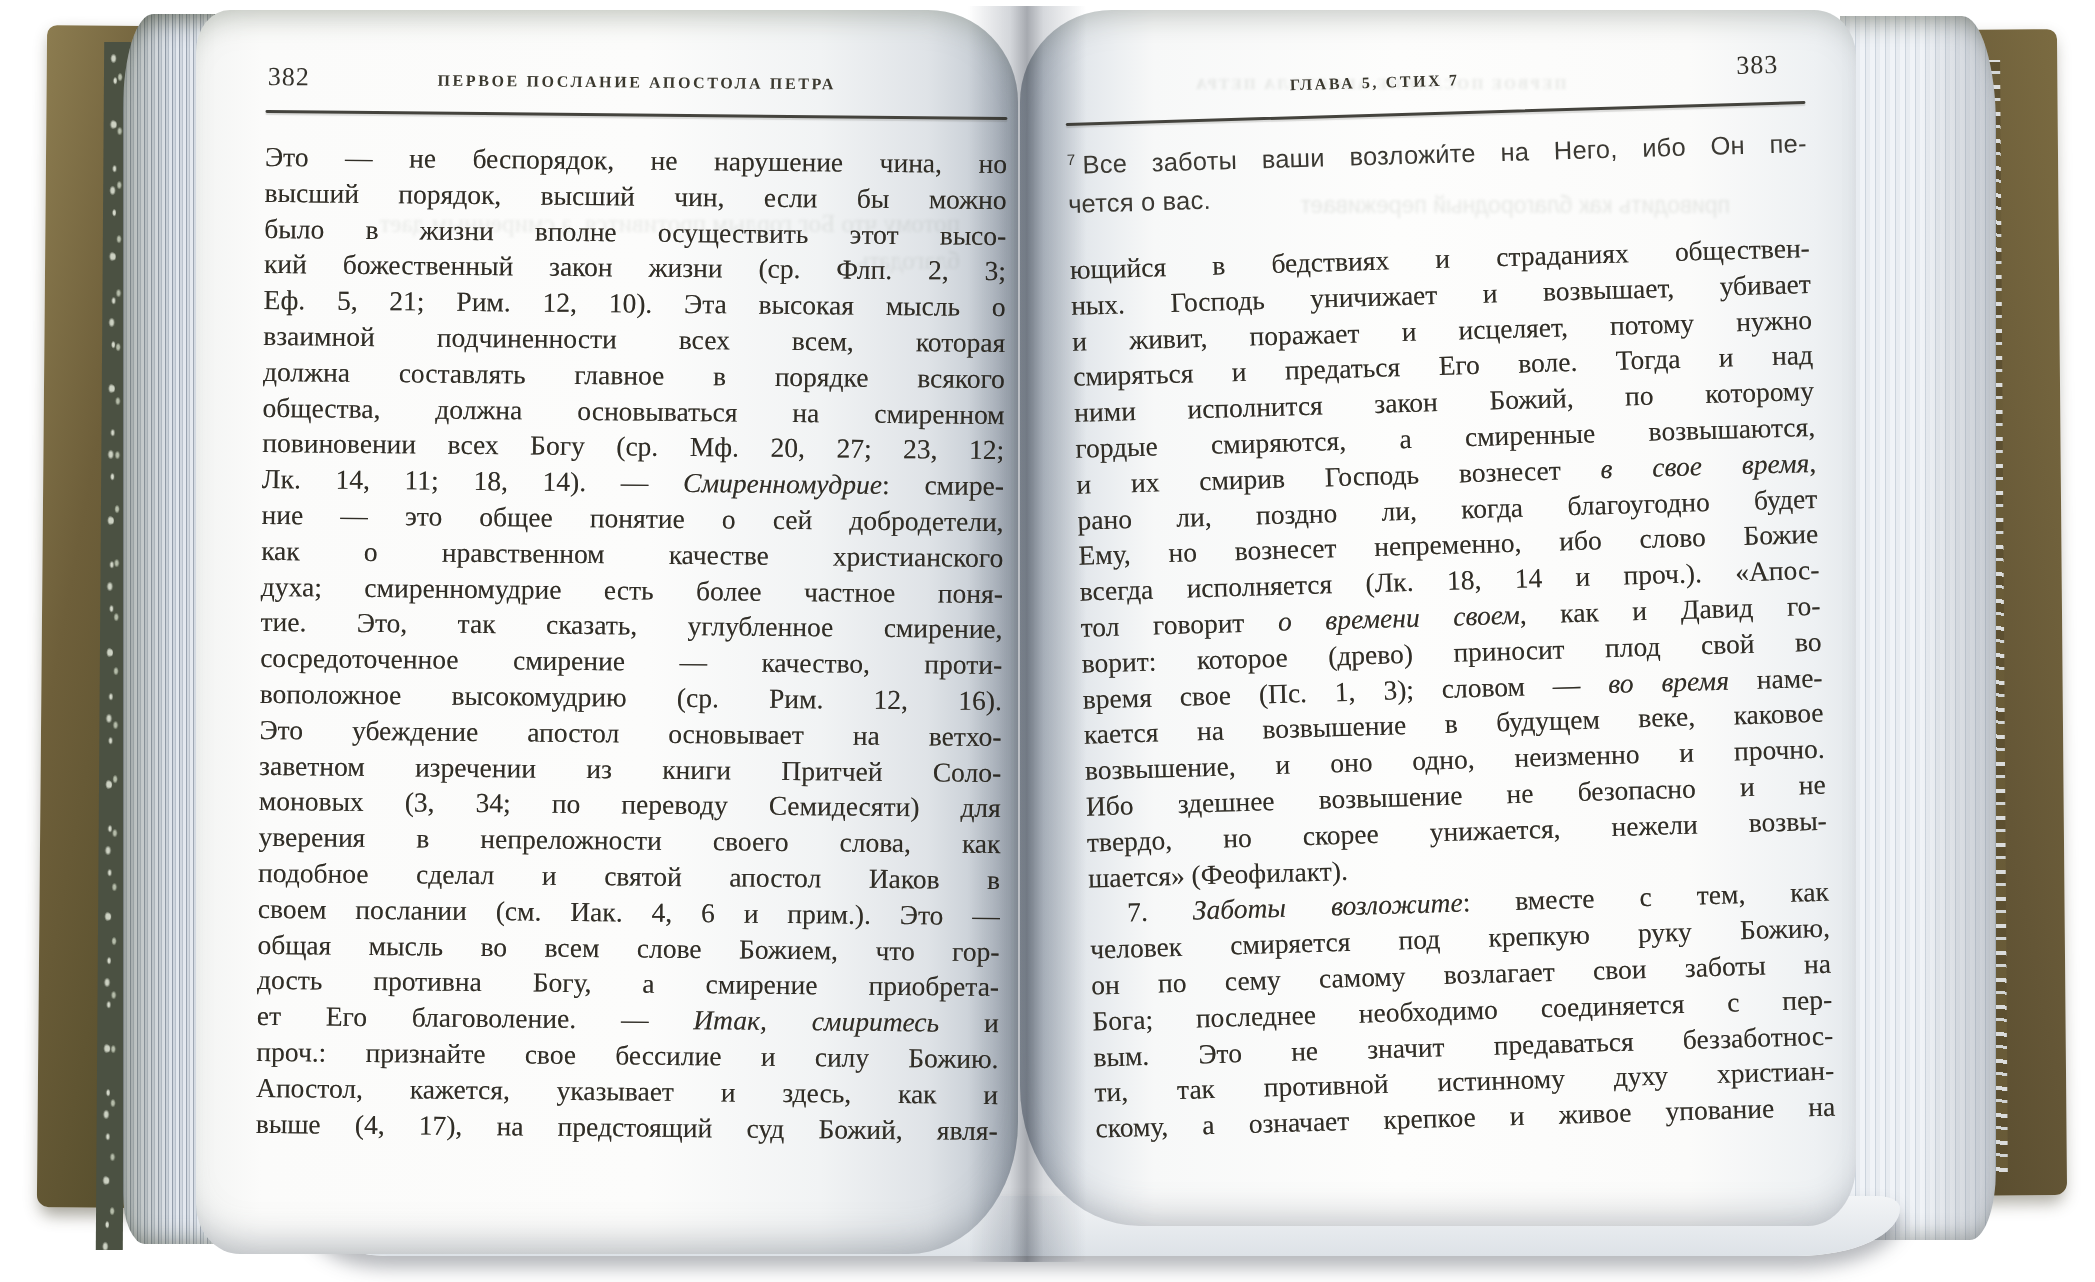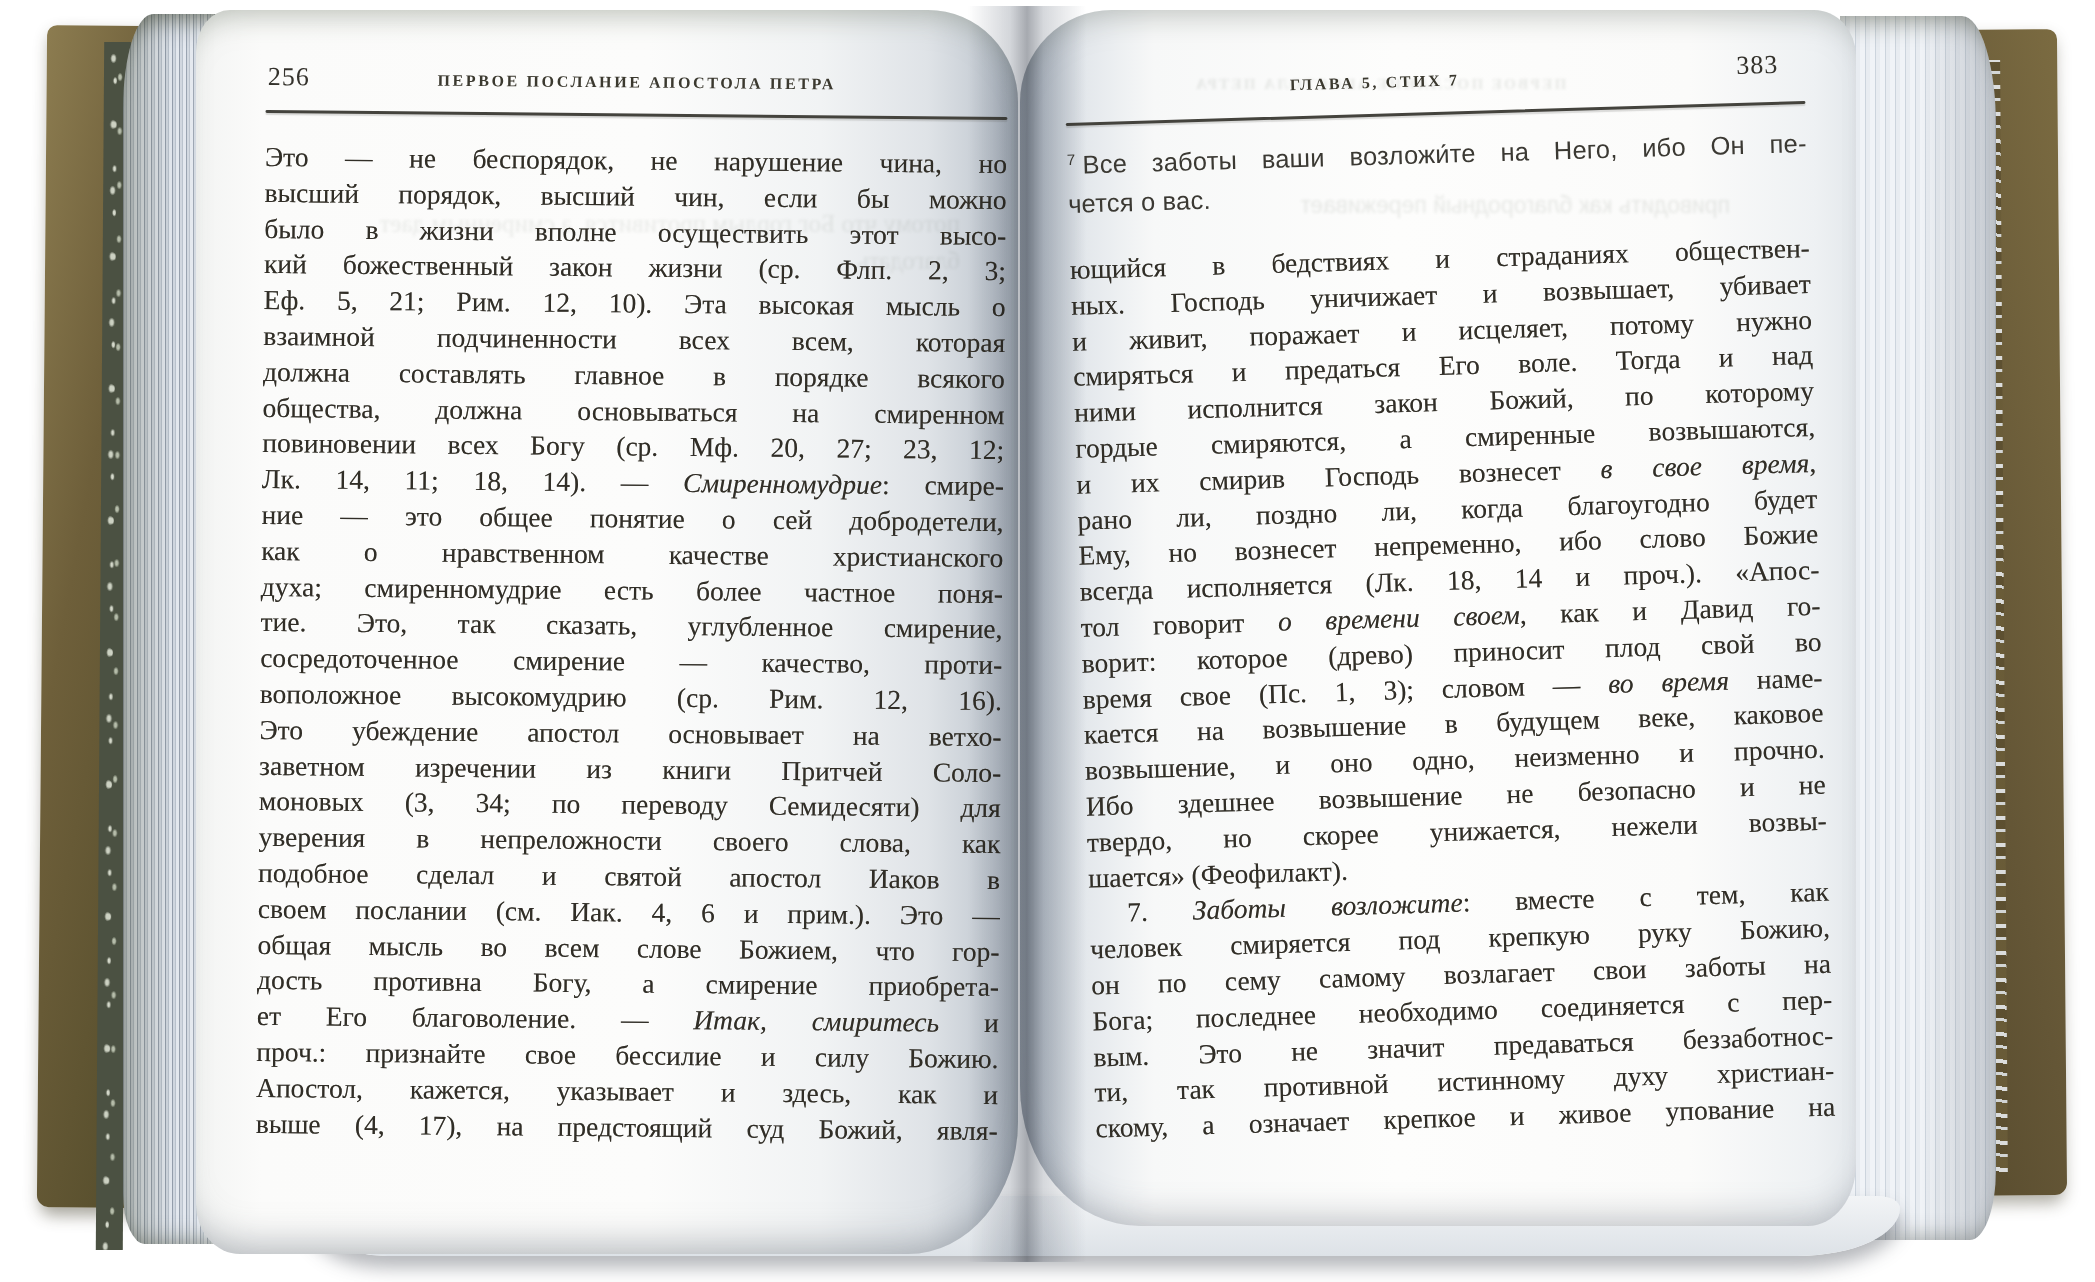--- a/index.html
+++ b/index.html
@@ -136,21 +136,21 @@
 
   <div class="page page-left"></div>
   <div class="page page-right"></div>
 
   <div class="ghost ghost-right-top">ПЕРВОЕ ПОСЛАНИЕ АПОСТОЛА ПЕТРА</div>
   <div class="ghost ghost-right-verse">приводить как благородный переживает</div>
   <div class="ghost ghost-left-body">потому что Бог гордым противится, а смиренным дает благодать</div>
 
   <div class="text text-left">
     <div class="header-row">
-      <span class="pnum pnum-left">256</span>
+      <span class="pnum pnum-left">382</span>
       <span class="rhead">ПЕРВОЕ ПОСЛАНИЕ АПОСТОЛА ПЕТРА</span>
     </div>
     <div class="rule"></div>
     <div class="serif-body body-left">
         <div class="bline"><span>Это — не беспорядок, не нарушение чина, но</span></div>
         <div class="bline"><span>высший порядок, высший чин, если бы можно</span></div>
         <div class="bline"><span>было в жизни вполне осуществить этот высо-</span></div>
         <div class="bline"><span>кий божественный закон жизни (ср. Флп. 2, 3;</span></div>
         <div class="bline"><span>Еф. 5, 21; Рим. 12, 10). Эта высокая мысль о</span></div>
         <div class="bline"><span>взаимной подчиненности всех всем, которая</span></div>

